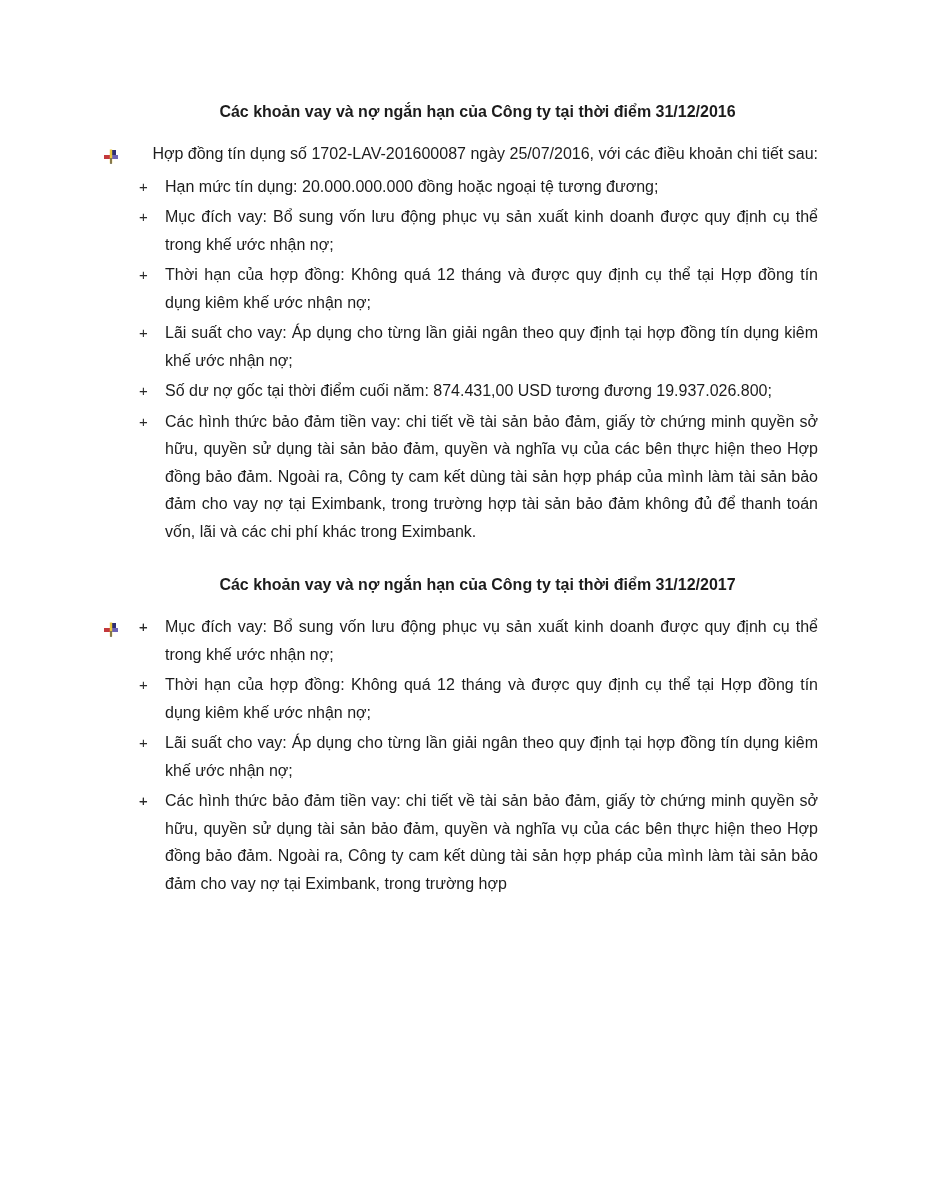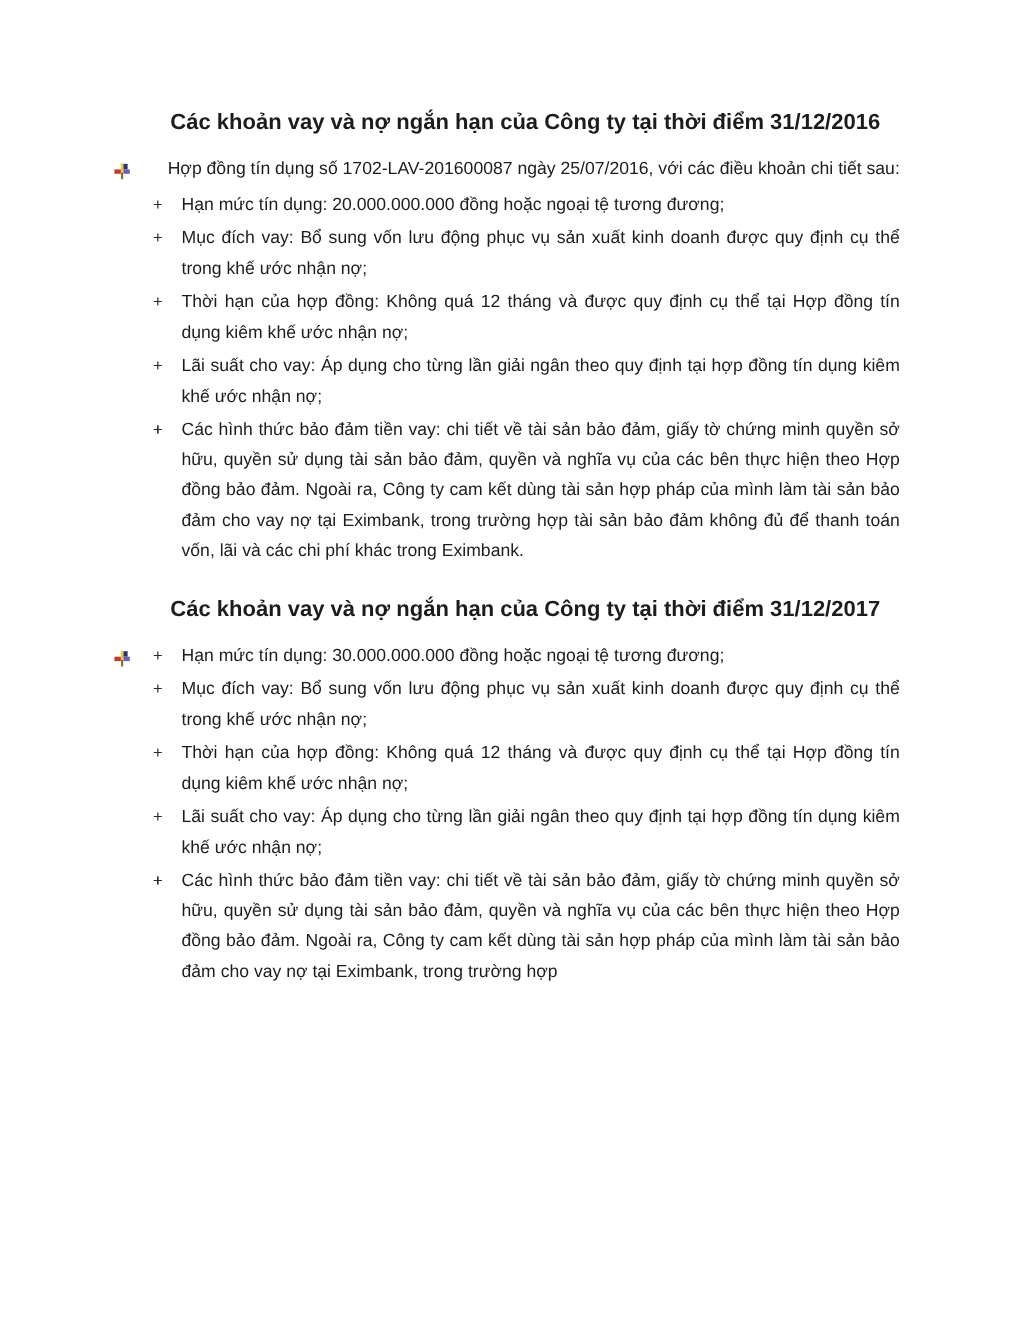--- a/index.html
+++ b/index.html
@@ -10,21 +10,21 @@
     box-sizing: border-box;
     background: #ffffff;
     padding: 98px 109px 0 103px;
     font-family: "Liberation Sans", "DejaVu Sans", sans-serif;
     color: #1c1c1c;
     font-size: 16px;
     overflow: hidden;
   }
   .heading {
     font-weight: 700;
-    font-size: 20px;
+    font-size: 16px;
     line-height: 27px;
     text-align: center;
     margin: 0 0 15px 34px;
   }
   .section + .section .heading { margin-top: 26px; }
   .intro {
     position: relative;
     padding-left: 34px;
     line-height: 27.5px;
     text-align: right;
@@ -88,20 +88,21 @@
     <div class="term">
       <span class="plus-marker">+</span>
       <span>Thời hạn của hợp đồng: Không quá 12 tháng và được quy định cụ thể tại Hợp đồng tín dụng kiêm khế ước nhận nợ;</span>
     </div>
     <div class="term">
       <span class="plus-marker">+</span>
       <span>Lãi suất cho vay: Áp dụng cho từng lần giải ngân theo quy định tại hợp đồng tín dụng kiêm khế ước nhận nợ;</span>
     </div>
     <div class="term">
       <span class="plus-marker">+</span>
+      <span>Số dư nợ gốc tại thời điểm cuối năm: 874.431,00 USD tương đương 19.937.026.800;</span>
     </div>
     <div class="term">
       <span class="plus-marker">+</span>
       <span>Các hình thức bảo đảm tiền vay: chi tiết về tài sản bảo đảm, giấy tờ chứng minh quyền sở hữu, quyền sử dụng tài sản bảo đảm, quyền và nghĩa vụ của các bên thực hiện theo Hợp đồng bảo đảm. Ngoài ra, Công ty cam kết dùng tài sản hợp pháp của mình làm tài sản bảo đảm cho vay nợ tại Eximbank, trong trường hợp tài sản bảo đảm không đủ để thanh toán vốn, lãi và các chi phí khác trong Eximbank.</span>
     </div>
   </div>
 
   <div class="section">
     <div class="heading">Các khoản vay và nợ ngắn hạn của Công ty tại thời điểm 31/12/2017</div>
 
@@ -112,21 +113,20 @@
           <rect x="1" y="6" width="6" height="4" fill="#c4393c"></rect>
           <rect x="9" y="6" width="6" height="4" fill="#6c62b5"></rect>
           <rect x="6.8" y="0.5" width="2.4" height="14" fill="#e8c63e"></rect>
           <rect x="7.4" y="9" width="1.2" height="6" fill="#4a4a52"></rect>
         </svg>
       </span>
     </div>
 
     <div class="term">
       <span class="plus-marker">+</span>
-      <span>Hạn mức tín dụng: 30.000.000.000 đồng hoặc ngoại tệ tương đương;</span>
     </div>
     <div class="term">
       <span class="plus-marker">+</span>
       <span>Mục đích vay: Bổ sung vốn lưu động phục vụ sản xuất kinh doanh được quy định cụ thể trong khế ước nhận nợ;</span>
     </div>
     <div class="term">
       <span class="plus-marker">+</span>
       <span>Thời hạn của hợp đồng: Không quá 12 tháng và được quy định cụ thể tại Hợp đồng tín dụng kiêm khế ước nhận nợ;</span>
     </div>
     <div class="term">

